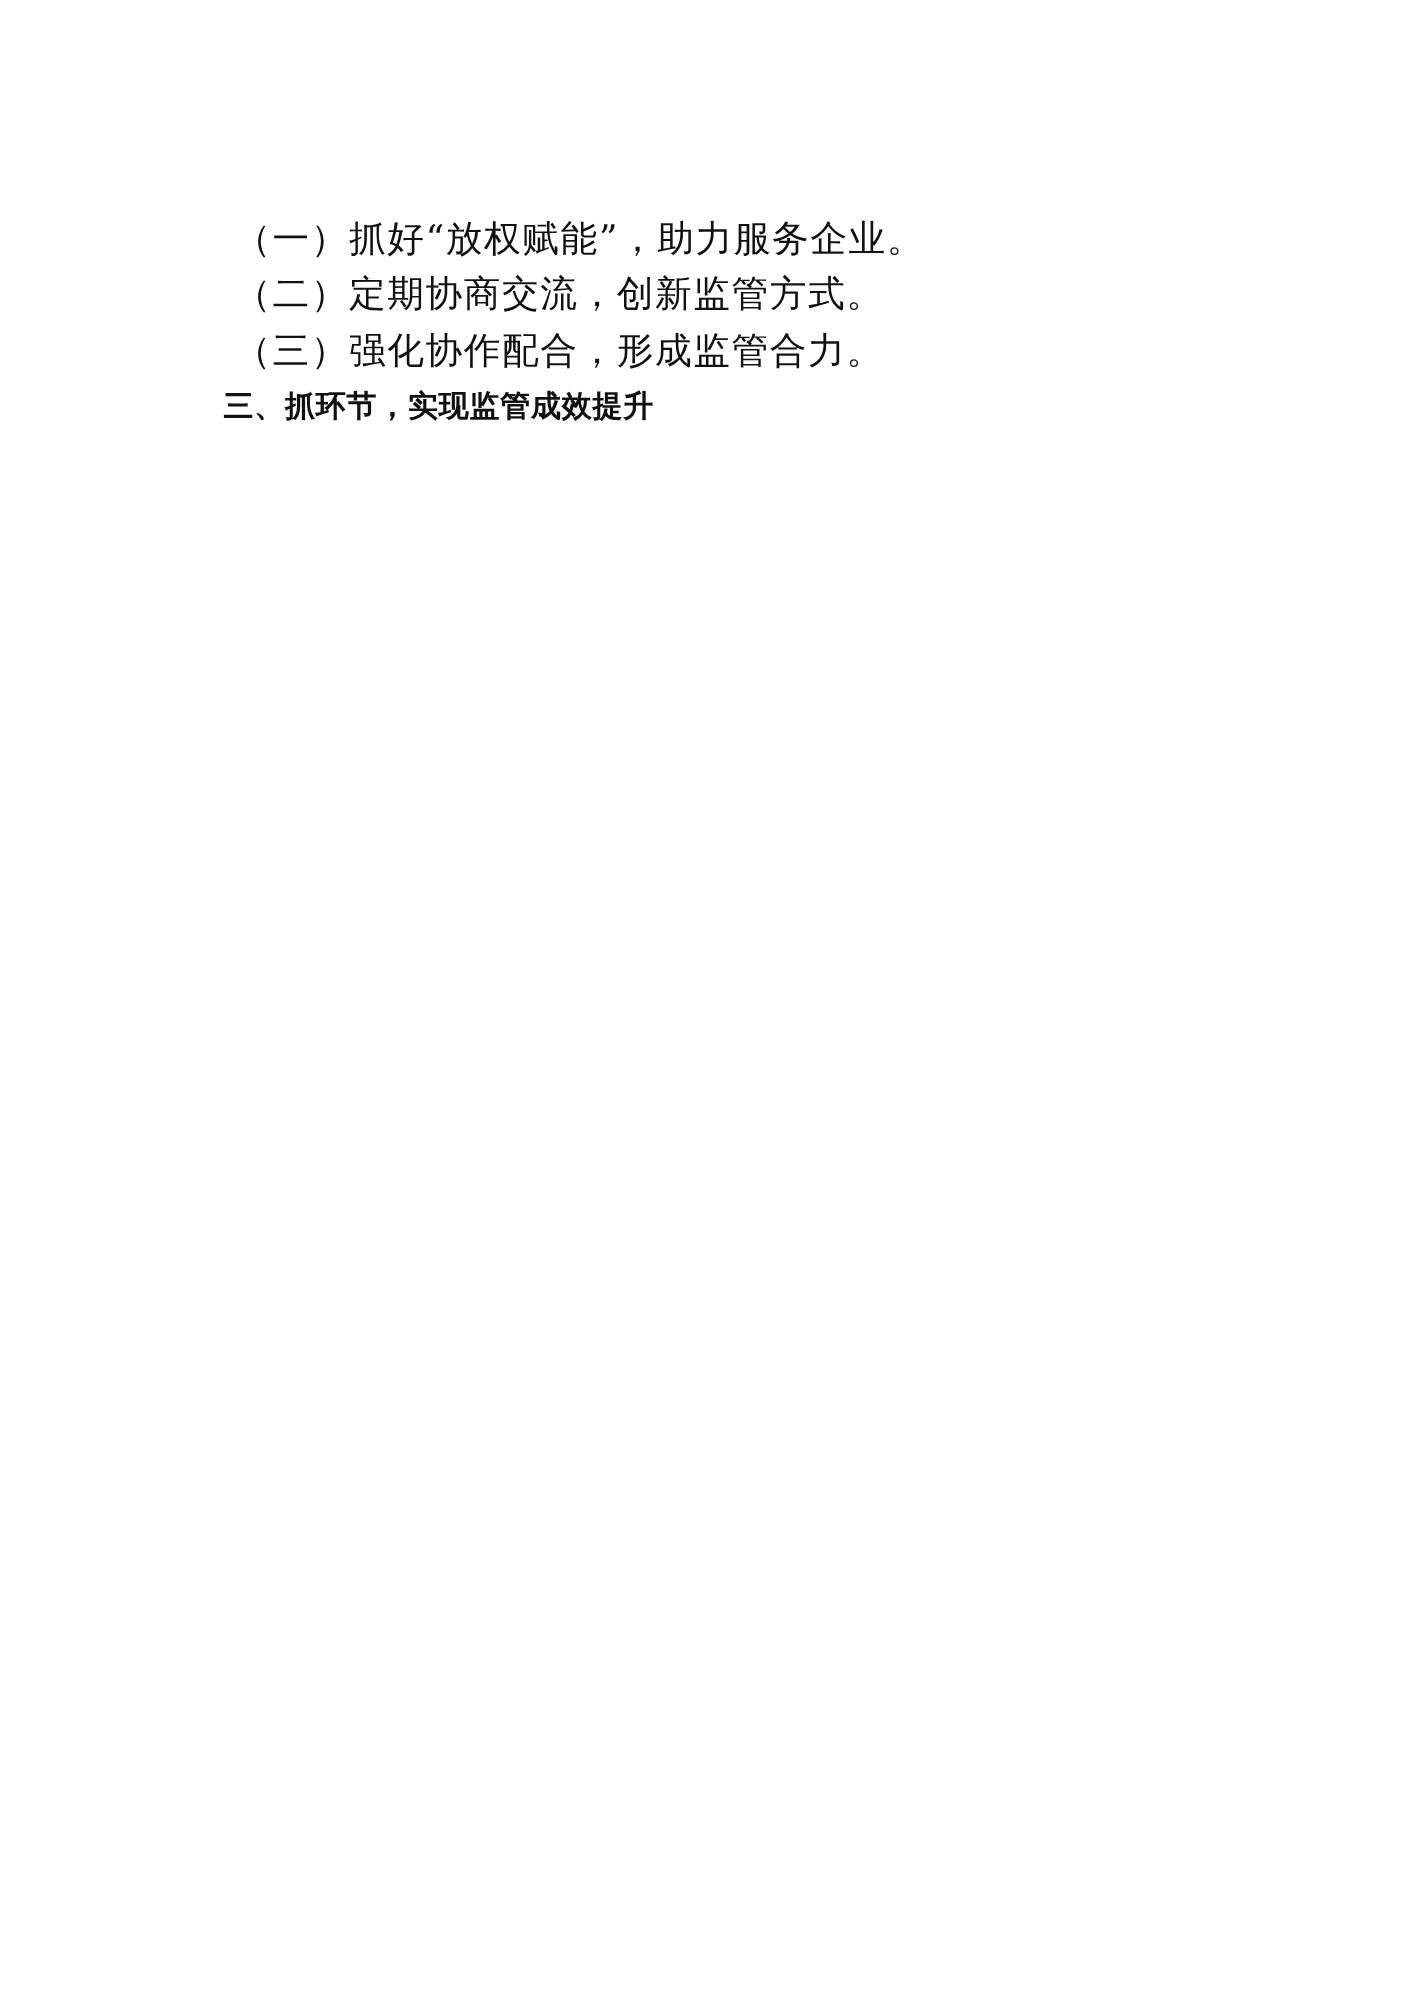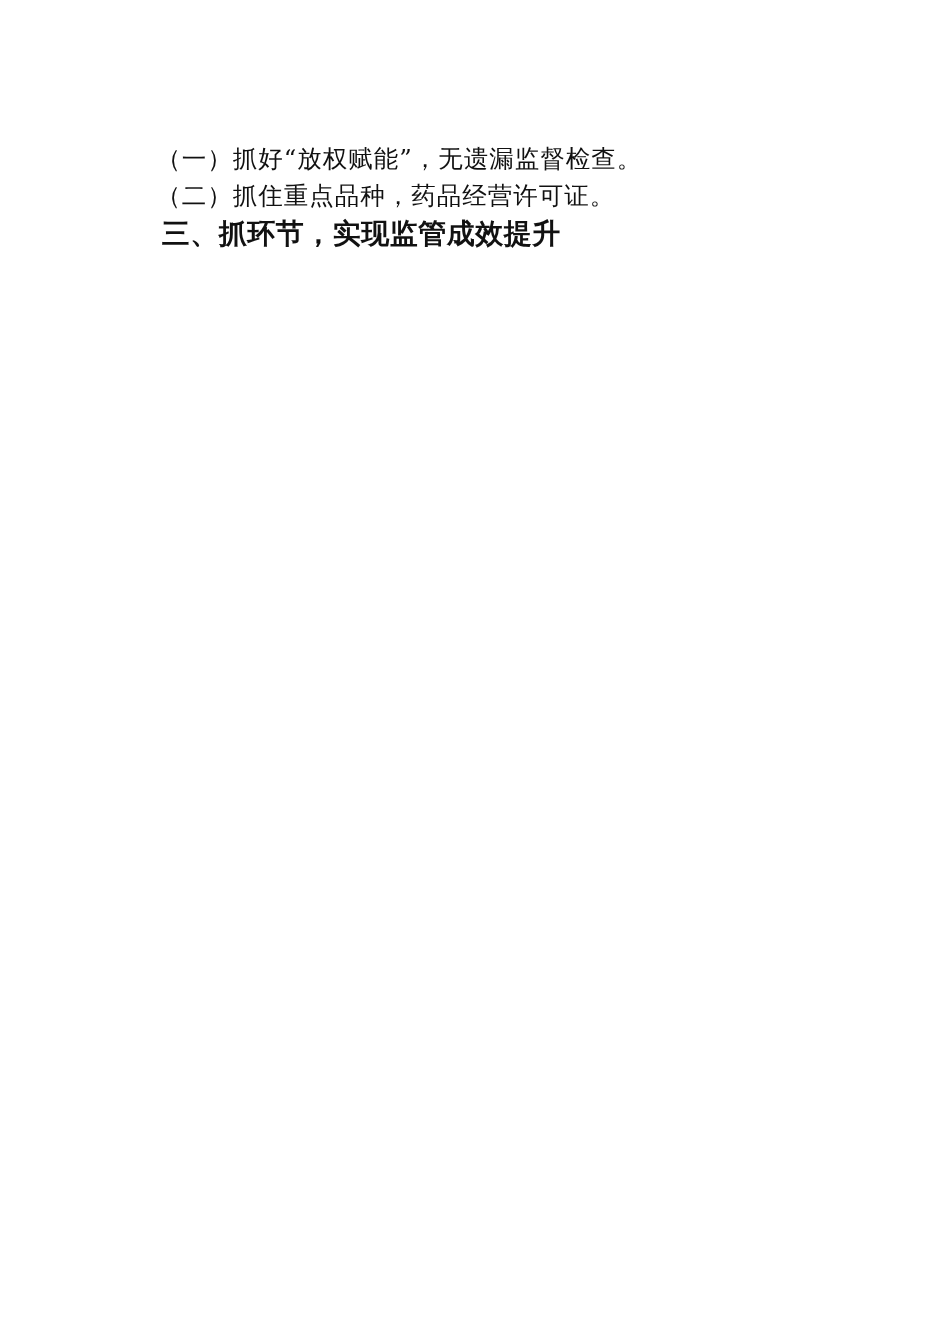--- a/index.html
+++ b/index.html
@@ -8,23 +8,24 @@
     position: absolute; left: 117px; top: 140px; width: 720px;
     font-family: "DejaVu Serif", "Liberation Serif", serif;
     color: #111111;
     font-size: 24.5px;
     line-height: 37.3px;
   }
   .p { margin: 0; text-align: justify; text-indent: 2em; letter-spacing: 1.2px; }
   .h2 { margin: 0; text-indent: 1.6em; letter-spacing: 1px; font-weight: normal; }
   .h1 {
     margin: 0; text-indent: 1.6em; font-family: "DejaVu Sans", "Liberation Sans", sans-serif;
-    font-weight: bold; font-size: 28px; letter-spacing: 0.5px;
+    font-weight: bold; font-size: 20px; letter-spacing: 0.5px;
   }
 </style>
 </head>
 <body>
 
 <div class="page">
-  <p class="h2">（一）抓好“放权赋能”，无遗漏监督检查。</p>
-  <p class="h2">（二）抓住重点品种，药品经营许可证。</p>
+  <p class="h2">（一）抓好“放权赋能”，助力服务企业。</p>
+  <p class="h2">（二）定期协商交流，创新监管方式。</p>
+  <p class="h2">（三）强化协作配合，形成监管合力。</p>
   <p class="h1">三、抓环节，实现监管成效提升</p>
 </div>
 
 </body></html>

